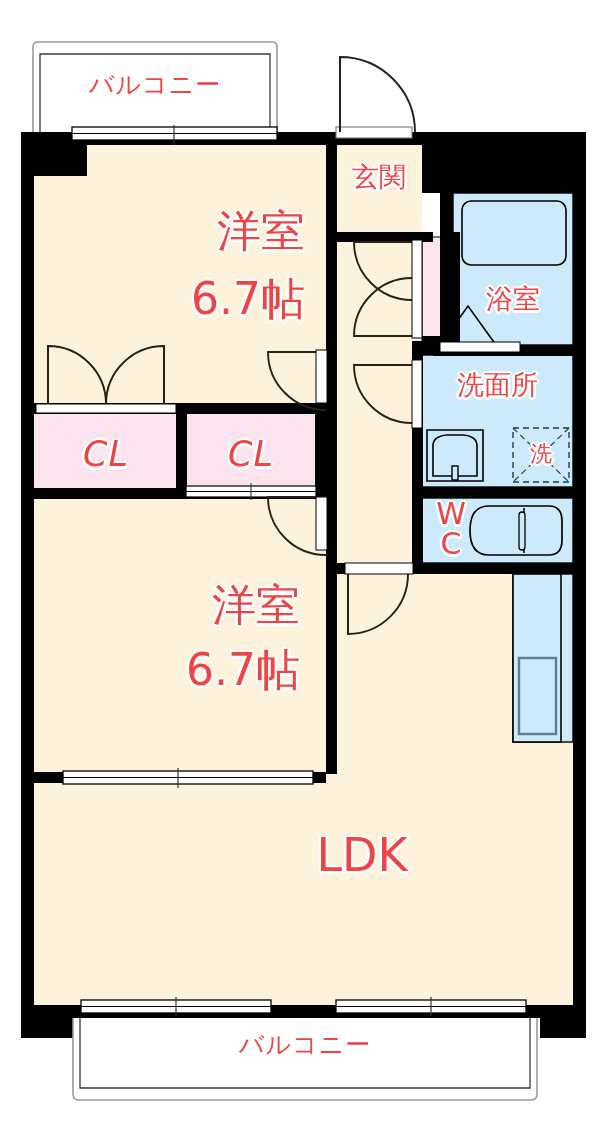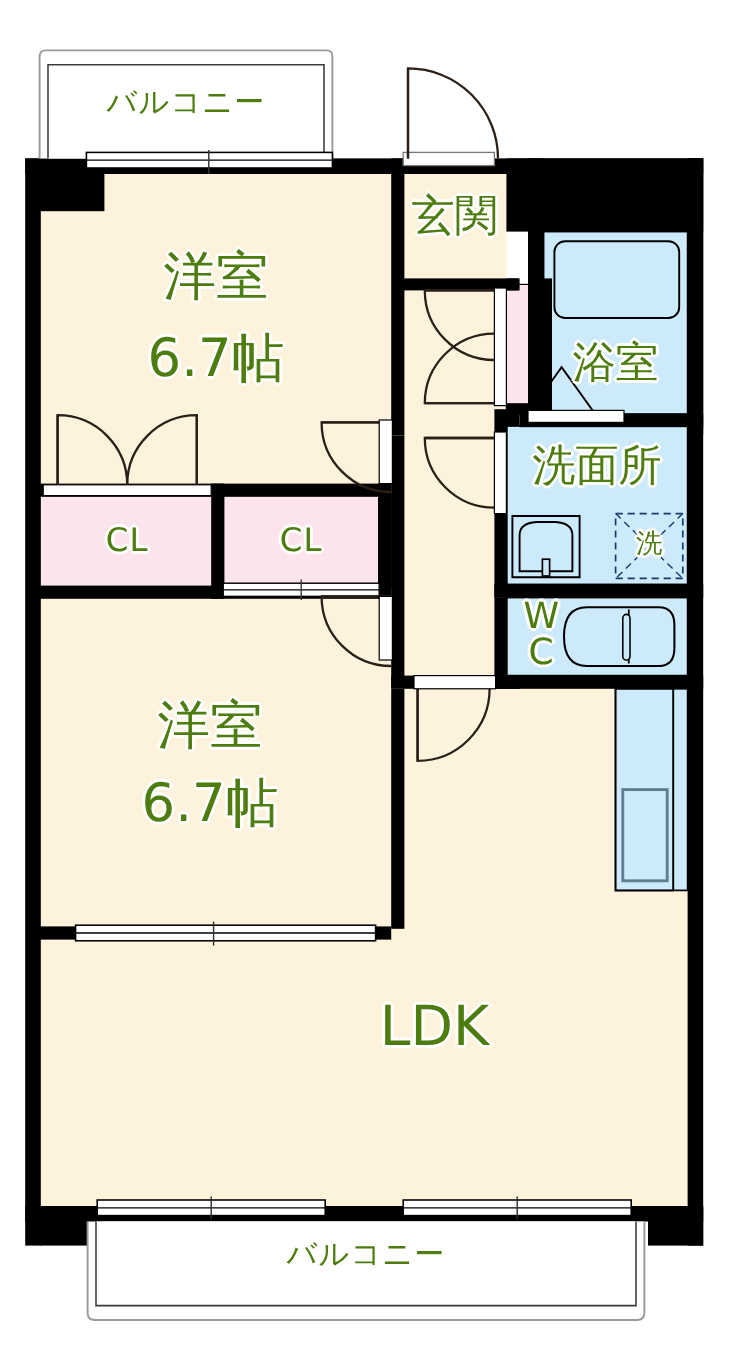--- a/index.html
+++ b/index.html
@@ -17,37 +17,37 @@
     background: #ffffff;
     overflow: hidden;
   }
   #plan svg {
     position: absolute;
     top: 0;
     left: 0;
   }
   .lbl {
     position: absolute;
-    color: #4d7c0f;
+    color: #ef4444;
     text-align: center;
     line-height: 1.02;
     white-space: pre;
     font-family: "DejaVu Sans", "Liberation Sans", sans-serif;
     text-shadow:
        2px 0 0 #fff, -2px 0 0 #fff, 0 2px 0 #fff, 0 -2px 0 #fff,
        1.5px 1.5px 0 #fff, -1.5px 1.5px 0 #fff,
        1.5px -1.5px 0 #fff, -1.5px -1.5px 0 #fff,
        2.5px 0 0 #fff, -2.5px 0 0 #fff, 0 2.5px 0 #fff, 0 -2.5px 0 #fff;
     pointer-events: none;
   }
-  .lbl-room  { font-size: 44px; font-weight: 400; }
+  .lbl-room  { font-size: 44px; font-weight: 400; text-align: right; }
   .lbl-ldk   { font-size: 46px; font-weight: 400; }
-  .lbl-md    { font-size: 36px; font-weight: 400; }
+  .lbl-md    { font-size: 27px; font-weight: 400; }
   .lbl-sm    { font-size: 22px; font-weight: 400; }
-  .lbl-cl    { font-size: 27px; font-weight: 400; letter-spacing: 1px; }
+  .lbl-cl    { font-size: 35px; font-weight: 400; letter-spacing: 1px; font-style: italic; }
   .lbl-bal   { font-size: 25px; font-weight: 400; letter-spacing: 1px; }
   .lbl-wc    { font-size: 30px; font-weight: 400; line-height: 1.0; }
 </style>
 </head>
 <body>
 
 <div id="plan">
 
   <svg width="609" height="1139" viewBox="0 0 609 1139">
 

